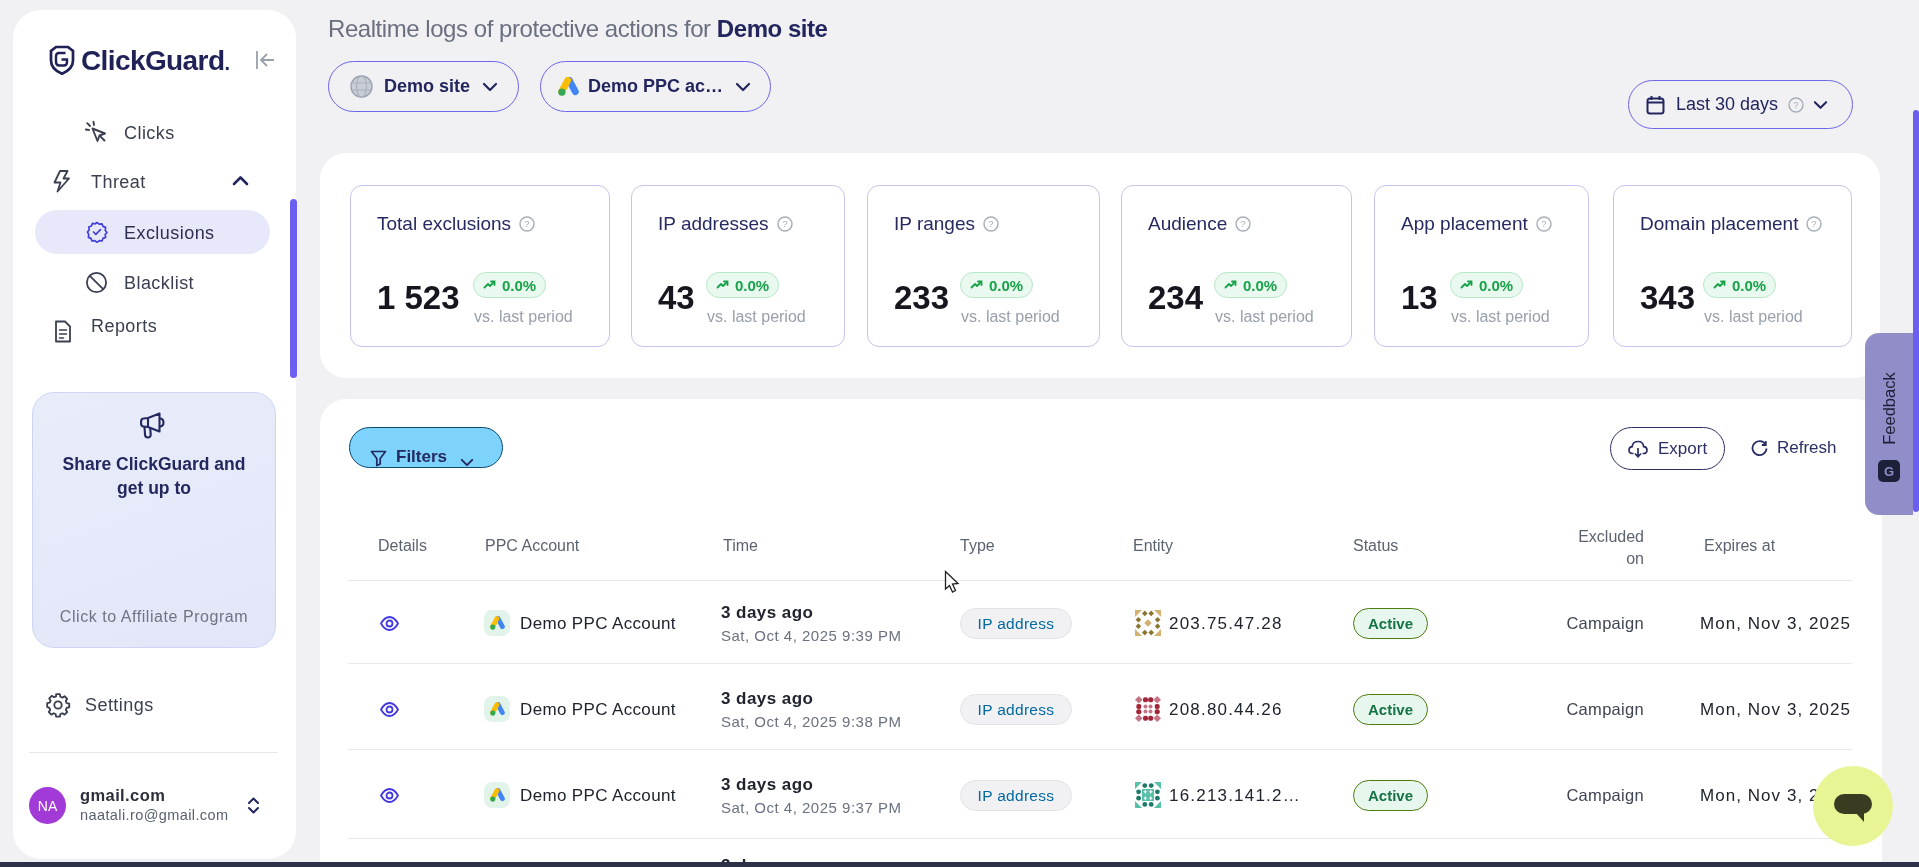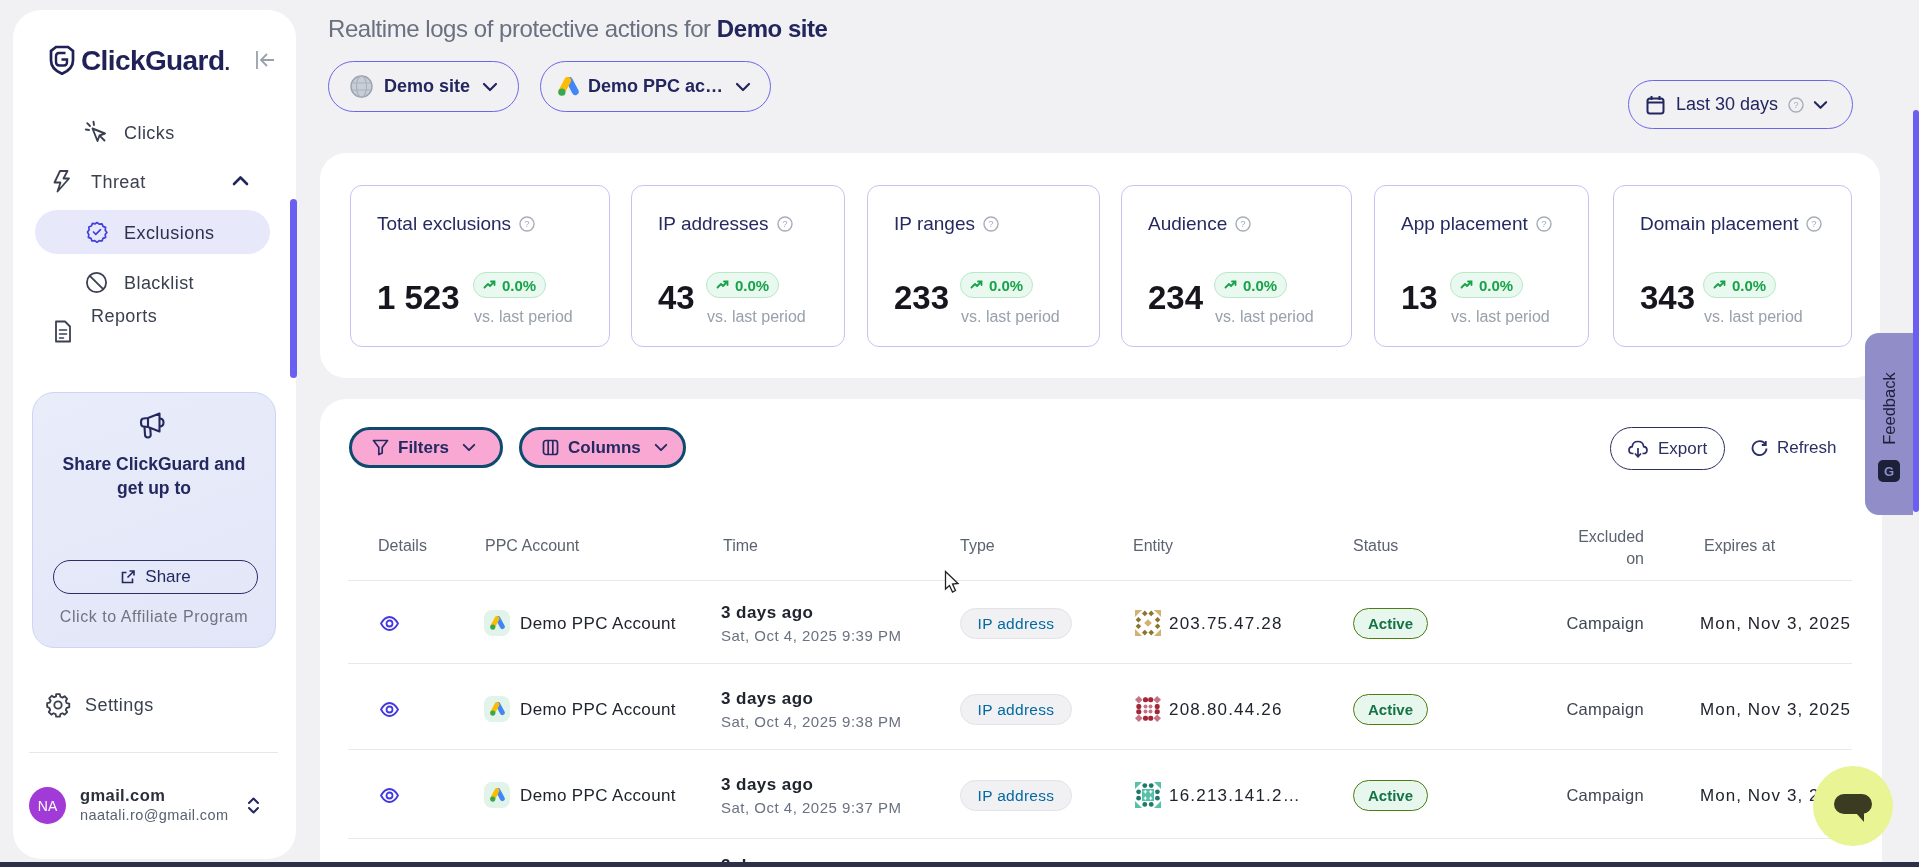--- a/index.html
+++ b/index.html
@@ -24,21 +24,21 @@
   #statpanel { left:320px; top:153px; width:1560px; height:225px; background:#fff; border-radius:26px; }
   .card { position:absolute; top:185px; height:162px; background:#fff; border:1px solid #c4c4f1; border-radius:12px; }
   .cardtitle { position:absolute; left:26px; top:27px; font-size:19px; color:#262a60; display:flex; align-items:center; gap:8px; }
   .bignum { position:absolute; left:26px; top:95px; font-size:33px; font-weight:bold; color:#17161e; line-height:33px; }
   .badge { position:absolute; top:86px; width:73px; height:26px; border-radius:13px; background:#e9f9ef; border:1px solid #b7e8c8;
            display:flex; align-items:center; justify-content:center; gap:4px; font-size:15px; font-weight:bold; color:#17a249; }
   .vslast { position:absolute; top:122px; font-size:16px; color:#98a0ab; }
 
   
   #tablepanel { left:320px; top:399px; width:1562px; height:468px; background:#fff; border-radius:26px 26px 0 0; }
-  .obtn { border:3px solid #0c4a6e; border-radius:21px; background:#f9a8d4; display:flex; align-items:center; }
+  .obtn { border:1px solid #0c4a6e; border-radius:21px; background:#7dd3fc; display:flex; align-items:flex-end; }
   .th { position:absolute; font-size:16px; color:#5c6370; }
   .rowline { position:absolute; left:348px; width:1504px; height:1px; background:#e8e9eb; }
   .acct { font-size:17px; letter-spacing:0.35px; color:#20242e; }
   .tbold { font-size:17px; font-weight:bold; letter-spacing:0.45px; color:#20242e; }
   .tsub { font-size:15px; letter-spacing:0.5px; color:#6a7180; }
   .typepill { position:absolute; left:960px; width:112px; height:31px; border-radius:16px; background:#f1f1f4; border:1px solid #e3e3e7;
               display:flex; align-items:center; justify-content:center; font-size:15.5px; letter-spacing:0.3px; color:#0369a1; }
   .activepill { position:absolute; left:1353px; width:75px; height:31px; border-radius:16px; background:#e8f7ed; border:1px solid #4d7c0f;
               display:flex; align-items:center; justify-content:center; font-size:15px; font-weight:bold; color:#157347; }
 </style>
@@ -82,38 +82,32 @@
   <svg class="abs" style="left:85px;top:271px" width="23" height="23" viewBox="0 0 23 23">
     <circle cx="11.5" cy="11.5" r="9.6" fill="none" stroke="#3a4050" stroke-width="1.8"></circle>
     <path d="M4.8 4.8 L18.2 18.2" stroke="#3a4050" stroke-width="1.8"></path>
   </svg>
   <div class="abs navtext" style="left:124px;top:273px">Blacklist</div>
 
   <svg class="abs" style="left:52px;top:320px" width="22" height="23" viewBox="0 0 22 23">
     <path d="M4 1.5 H13 L18 6.5 V21.5 H4 Z" fill="none" stroke="#3a4050" stroke-width="1.8" stroke-linejoin="round"></path>
     <path d="M7.5 10 H14.5 M7.5 14 H14.5 M7.5 18 H11.5" stroke="#3a4050" stroke-width="1.6" stroke-linecap="round"></path>
   </svg>
-  <div class="abs navtext" style="left:91px;top:306px">Reports</div>
+  <div class="abs navtext" style="left:91px;top:316px">Reports</div>
 
   <div class="abs" style="left:290px;top:199px;width:7px;height:179px;border-radius:4px;background:#6a5ff0"></div>
 
   <div id="promo" class="abs"></div>
   <svg class="abs" style="left:139px;top:410px" width="30" height="29" viewBox="0 0 30 29">
     <path d="M4.5 8.5 C3 8.5 2 10.2 2 12.5 C2 14.8 3 16.5 4.5 16.5 L9 17 L20.5 21.5 V3.5 L9 8 Z" fill="none" stroke="#23285f" stroke-width="2.1" stroke-linejoin="round"></path>
     <path d="M20.5 8.5 C23 8.5 24.5 10 24.5 12.5 C24.5 15 23 16.5 20.5 16.5" fill="none" stroke="#23285f" stroke-width="2.1"></path>
     <path d="M5.5 17 L6 24.5 C6 26.3 7.2 27.5 9 27.5 C10.8 27.5 11.8 26.3 11.7 24.5 L11.2 17.8" fill="none" stroke="#23285f" stroke-width="2.1"></path>
     <path d="M9 8.5 V16.5" stroke="#23285f" stroke-width="2.1"></path>
   </svg>
   <div class="abs" style="left:32px;top:452px;width:244px;text-align:center;font-size:17.5px;font-weight:600;color:#23285f;line-height:24px">Share ClickGuard and<br>get up to</div>
-  <div class="abs" style="left:53px;top:560px;width:205px;height:34px;border:1.5px solid #2a2f66;border-radius:17px;display:flex;align-items:center;justify-content:center;gap:9px">
-    <svg width="16" height="16" viewBox="0 0 16 16">
-        <path d="M6.5 3.5 H2.5 V13.5 H12.5 V9.5 M9.5 2 H14 V6.5 M14 2 L7.5 8.5" fill="none" stroke="#23285f" stroke-width="1.6"></path>
-      </svg>
-    <span style="font-size:17px;color:#23285f">Share</span>
-  </div>
   <div class="abs" style="left:32px;top:608px;width:244px;text-align:center;font-size:16px;letter-spacing:0.55px;color:#6f7480">Click to Affiliate Program</div>
 
   <svg class="abs" style="left:45px;top:692px" width="26" height="26" viewBox="0 0 24 24">
     <path d="M10.3 2 h3.4 l.5 2.4 1.9.8 2-1.3 2.4 2.4-1.3 2 .8 1.9 2.4.5 v3.4 l-2.4.5-.8 1.9 1.3 2-2.4 2.4-2-1.3-1.9.8-.5 2.4 h-3.4 l-.5-2.4-1.9-.8-2 1.3-2.4-2.4 1.3-2-.8-1.9L2 13.7 v-3.4 l2.4-.5.8-1.9-1.3-2 2.4-2.4 2 1.3 1.9-.8z" fill="none" stroke="#3a4050" stroke-width="1.7" stroke-linejoin="round"></path>
     <circle cx="12" cy="12" r="3.4" fill="none" stroke="#3a4050" stroke-width="1.7"></circle>
   </svg>
   <div class="abs navtext" style="left:85px;top:695px">Settings</div>
 
   <div class="abs" style="left:29px;top:752px;width:249px;height:1px;background:#e6e7ea"></div>
 
@@ -241,30 +235,20 @@
     <div class="vslast" style="left:90px">vs. last period</div>
   </div>
 
   <div id="tablepanel" class="abs"></div>
 
   <div class="abs obtn" style="left:349px;top:427px;width:154px;height:41px">
     <svg style="margin-left:20px" width="17" height="17" viewBox="0 0 17 17">
         <path d="M1.5 1.5 H15.5 L10.2 8.5 V14 L6.8 15.5 V8.5 Z" fill="none" stroke="#242961" stroke-width="1.7" stroke-linejoin="round"></path>
       </svg>
     <span style="margin-left:9px;font-size:17px;font-weight:600;color:#242961">Filters</span>
-    <svg style="margin-left:13px" width="14" height="9" viewBox="0 0 16 10">
-        <path d="M2 2 L8 8 L14 2" fill="none" stroke="#242961" stroke-width="2.2" stroke-linecap="round" stroke-linejoin="round"></path>
-      </svg>
-  </div>
-  <div class="abs obtn" style="left:519px;top:427px;width:167px;height:41px">
-    <svg style="margin-left:20px" width="17" height="17" viewBox="0 0 17 17">
-      <rect x="1.5" y="1.5" width="14" height="14" rx="2.5" fill="none" stroke="#242961" stroke-width="1.7"></rect>
-      <path d="M6.2 1.5 V15.5 M10.8 1.5 V15.5" stroke="#242961" stroke-width="1.7"></path>
-    </svg>
-    <span style="margin-left:9px;font-size:17px;font-weight:600;color:#242961">Columns</span>
     <svg style="margin-left:13px" width="14" height="9" viewBox="0 0 16 10">
         <path d="M2 2 L8 8 L14 2" fill="none" stroke="#242961" stroke-width="2.2" stroke-linecap="round" stroke-linejoin="round"></path>
       </svg>
   </div>
 
   <div class="abs" style="left:1610px;top:427px;width:115px;height:43px;border:1px solid #2b2f64;border-radius:22px;background:#fff;display:flex;align-items:center">
     <svg style="margin-left:17px" width="20" height="18" viewBox="0 0 20 18">
       <path d="M5.5 13.5 H4.5 C2.3 13.5 1 12 1 10 C1 8 2.5 6.8 4.2 6.7 C4.5 3.5 7 1.5 10 1.5 C13 1.5 15.3 3.6 15.7 6.7 C17.5 6.8 19 8.2 19 10.2 C19 12.2 17.6 13.5 15.5 13.5 H14.5" fill="none" stroke="#2b2f64" stroke-width="1.7"></path>
       <path d="M10 8 V16.5 M7 13.5 L10 16.8 L13 13.5" fill="none" stroke="#2b2f64" stroke-width="1.7"></path>
     </svg>

